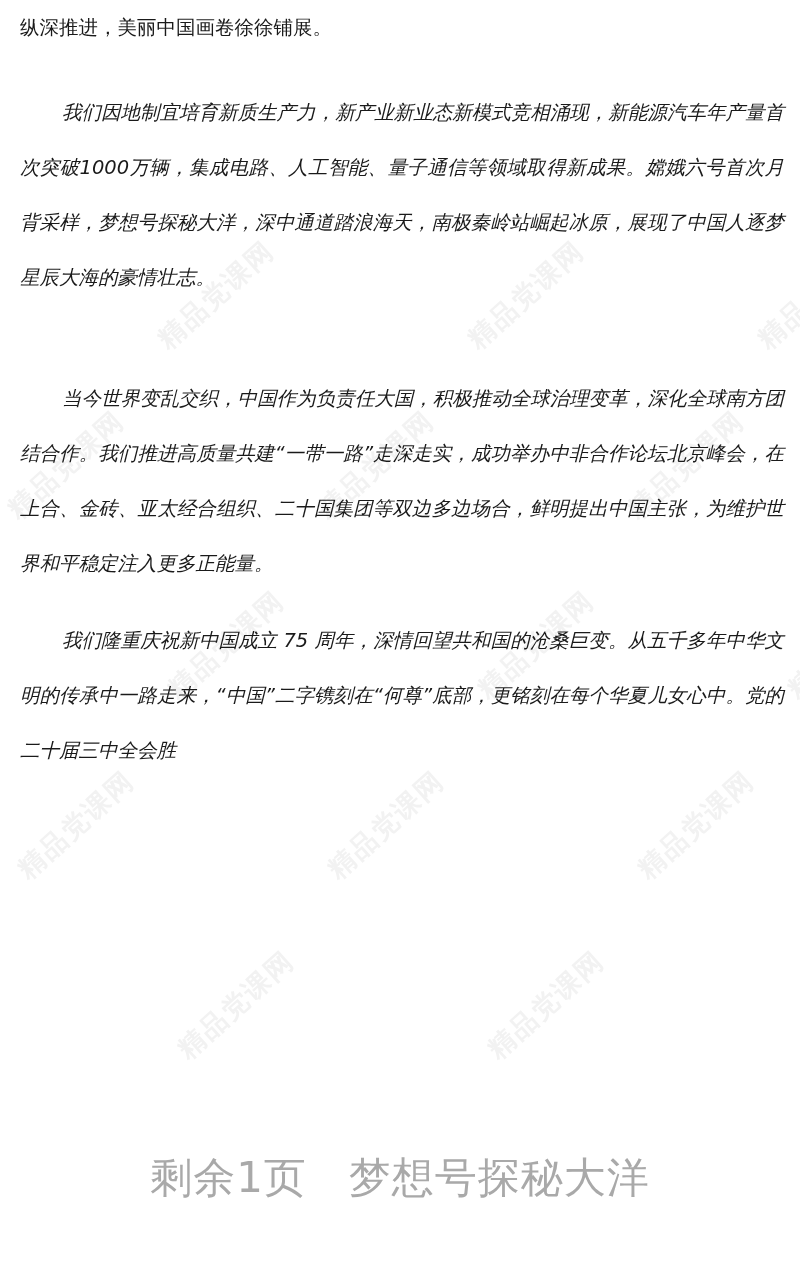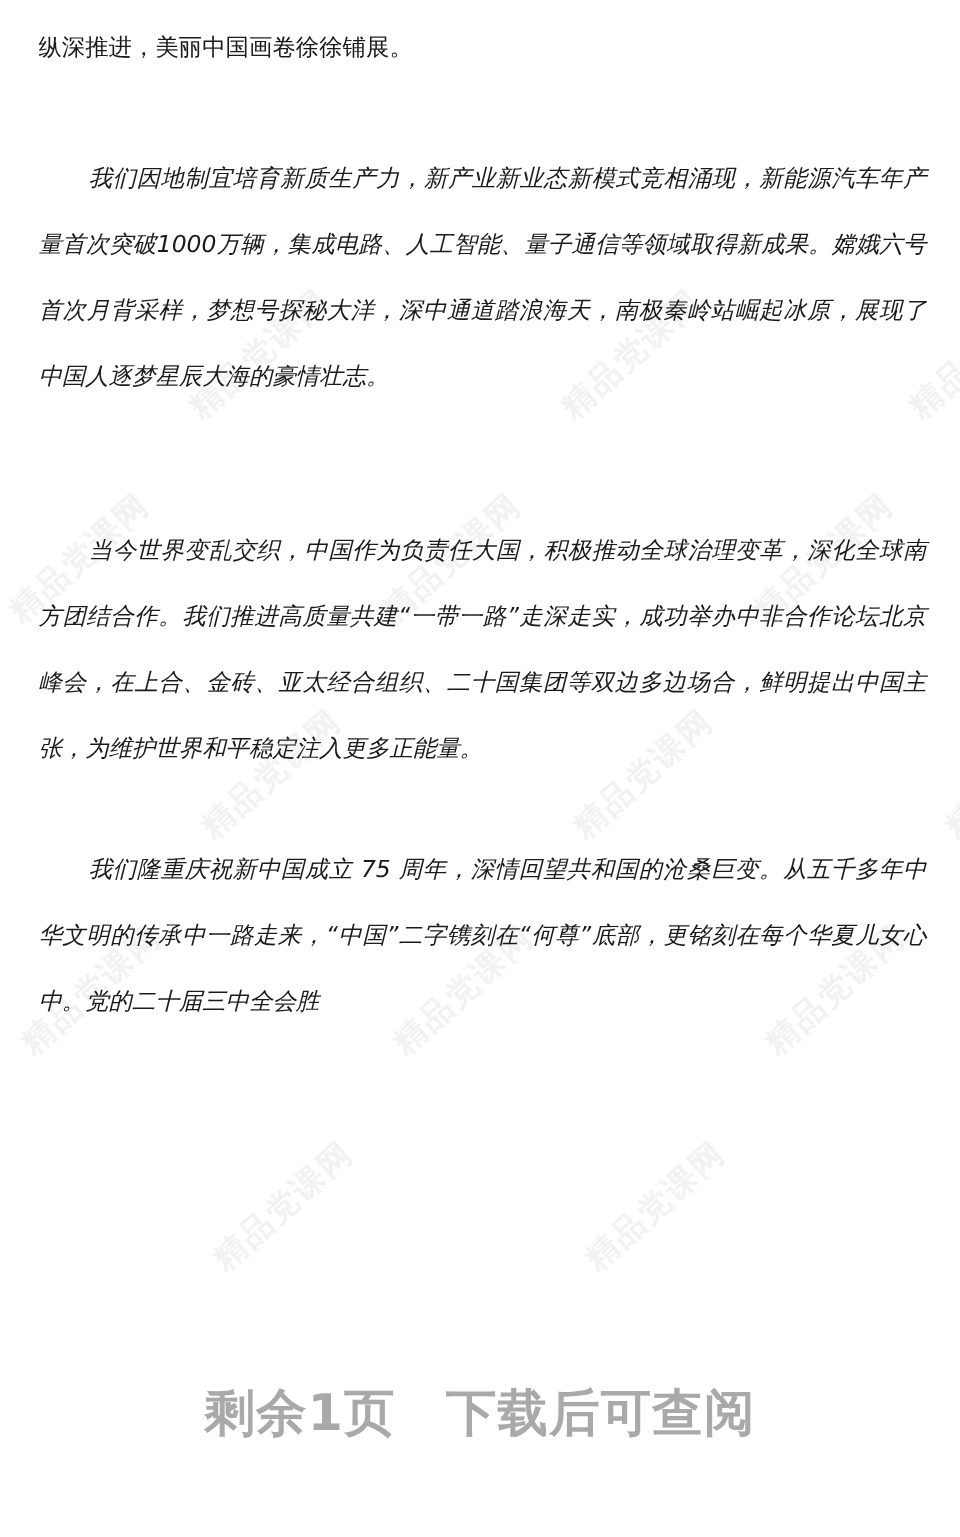--- a/index.html
+++ b/index.html
@@ -45,21 +45,21 @@
   .doc-body {
     position: absolute;
     left: 0;
     top: 0;
     width: 800px;
     z-index: 2;
     padding: 0 16px 0 20px;
   }
 
   .para {
-    margin: 12px;
+    margin: 0;
     color: #1a1a1a;
     font-size: 19.5px;
     line-height: 55px;
     text-align: justify;
     text-align-last: left;
     text-justify: inter-character;
     letter-spacing: 0px;
     word-break: break-all;
   }
   .para.indent {
@@ -79,21 +79,21 @@
     top: 1150px;
     z-index: 3;
     display: flex;
     justify-content: center;
     align-items: center;
     gap: 42px;
   }
   .footer-notice span {
     color: #a9a9a9;
     font-size: 42px;
-    font-weight: 700;
+    font-weight: 400;
     letter-spacing: 1px;
     font-family: "DejaVu Sans", "Liberation Sans", sans-serif;
     white-space: nowrap;
   }
   .footer-fade {
     position: absolute;
     left: 0;
     right: 0;
     top: 1100px;
     height: 60px;
@@ -138,16 +138,16 @@
     <p class="para indent">当今世界变乱交织，中国作为负责任大国，积极推动全球治理变革，深化全球南方团结合作。我们推进高质量共建“一带一路”走深走实，成功举办中非合作论坛北京峰会，在上合、金砖、亚太经合组织、二十国集团等双边多边场合，鲜明提出中国主张，为维护世界和平稳定注入更多正能量。</p>
     <div class="gap-sm"></div>
 
     <p class="para indent">我们隆重庆祝新中国成立 75 周年，深情回望共和国的沧桑巨变。从五千多年中华文明的传承中一路走来，“中国”二字镌刻在“何尊”底部，更铭刻在每个华夏儿女心中。党的二十届三中全会胜</p>
   </div>
 
   <div class="footer-fade"></div>
 
   <div class="footer-notice">
     <span>剩余1页</span>
-    <span>下载后可查阅</span>
+    <span>梦想号探秘大洋</span>
   </div>
 
 </div>
 
 </body></html>

